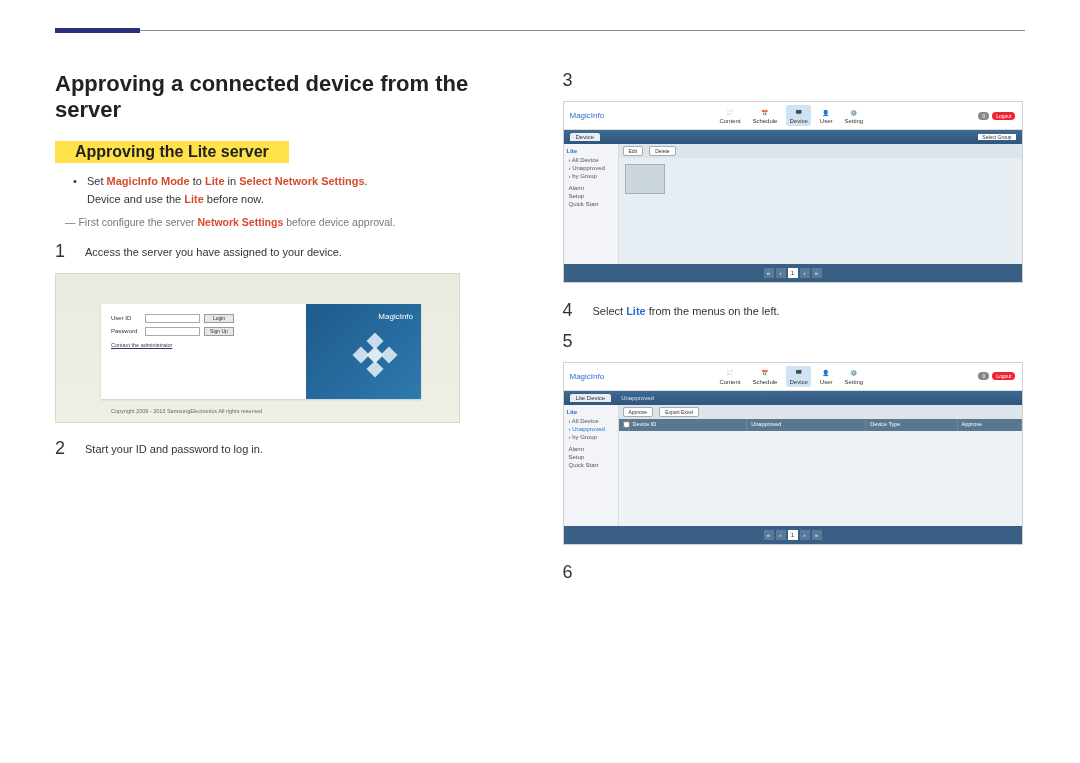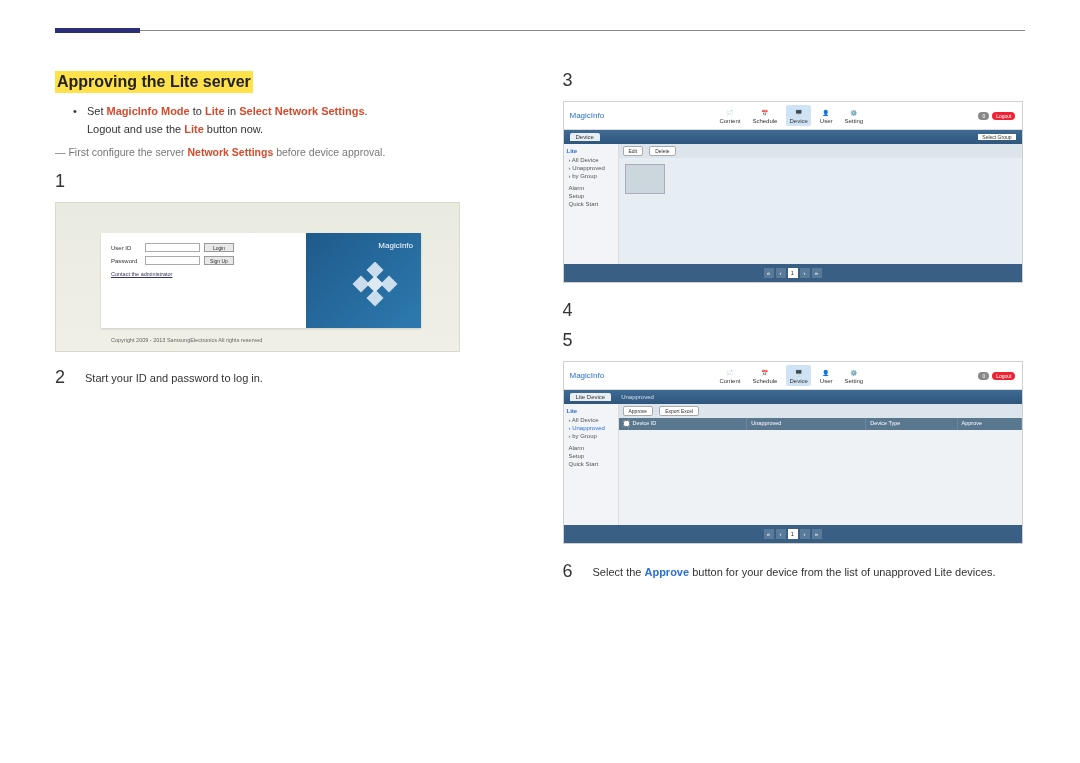--- a/index.html
+++ b/index.html
@@ -3,25 +3,25 @@
 <meta charset="utf-8">
 <style>
   * { box-sizing: border-box; margin: 0; padding: 0; }
   html, body { width: 1080px; height: 763px; background: #fff; font-family: "Segoe UI", Arial, sans-serif; color: #333; }
   .page { padding: 30px 55px 20px 55px; }
   .topbar { border-top: 1px solid #888; height: 1px; margin-bottom: 0; position: relative; }
   .topbar-accent { position: absolute; left: 0; top: -3px; width: 85px; height: 5px; background: #2b2f7a; }
   .columns { display: flex; gap: 45px; margin-top: 40px; }
   .col { flex: 1; }
   h1.main-title { font-size: 22px; font-weight: 700; color: #222; margin-bottom: 18px; }
-  .section-title { display: inline-block; background: #ffe14a; color: #222; font-size: 16px; font-weight: 700; padding: 2px 2px; margin-bottom: 10px; }
+  .section-title { display: inline-block; background: #ffe14a; color: #222; font-size: 16px; font-weight: 700; padding: 2px 20px; margin-bottom: 10px; }
   .bullet-block { font-size: 11px; line-height: 1.6; margin-left: 18px; margin-bottom: 8px; }
   .bullet-block .row { display: flex; }
   .bullet-block .dot { width: 14px; flex: none; }
-  .footnote { font-size: 10.5px; color: #777; margin-bottom: 14px; }
+  .footnote { font-size: 10.5px; color: #777; margin-left: 10px; margin-bottom: 14px; }
   .kw-red { color: #d64a2e; font-weight: 600; text-align: right; }
   .kw-blue { color: #2a6fd6; font-weight: 600; }
   .step { display: flex; gap: 14px; font-size: 11px; margin-bottom: 12px; }
   .step-num { font-size: 18px; font-weight: 400; color: #333; width: 16px; flex: none; line-height: 1; }
   .step-text { padding-top: 2px; line-height: 1.5; }
 
   
   .shot-login { width: 405px; height: 150px; background: linear-gradient(#eaebe0,#f0efe6); margin: 10px 0 16px 0; position: relative; border: 1px solid #d8d8cc; }
   .login-card { position: absolute; left: 45px; top: 30px; width: 320px; height: 95px; background: #fff; box-shadow: 0 1px 2px rgba(0,0,0,.15); display: flex; }
   .login-form { flex: 1; padding: 10px 10px; font-size: 6px; color: #333; }
@@ -70,40 +70,42 @@
 <body>
 
 <div class="page">
   <div class="topbar">
     <div class="topbar-accent"></div>
   </div>
 
   <div class="columns">
 
     <div class="col">
+      <h1 class="main-title">Approving a connected device from the server</h1>
       <div class="section-title">Approving the Lite server</div>
 
       <div class="bullet-block">
         <div class="row">
           <div class="dot">•</div>
           <div>
             <span>Set </span><span class="kw-red">MagicInfo Mode</span><span> to </span><span class="kw-red">Lite</span><span> in </span><span class="kw-red">Select Network Settings</span><span>.</span>
             <br>
-            <span>Logout and use the </span><span class="kw-red">Lite</span><span> button now.</span>
+            <span>Device and use the </span><span class="kw-red">Lite</span><span> before now.</span>
           </div>
         </div>
       </div>
 
       <div class="footnote">
         <span>―</span>
         <span>First configure the server </span><span class="kw-red">Network Settings</span><span> before device approval.</span>
       </div>
 
       <div class="step">
         <div class="step-num">1</div>
+        <div class="step-text">Access the server you have assigned to your device.</div>
       </div>
 
       
       <div class="shot-login">
         <div class="login-card">
           <div class="login-form">
             <div class="frow">
               <div class="flabel">User ID</div>
               <input style="">
               <div class="fbtn">Login</div>
@@ -201,20 +203,23 @@
           <div class="page-ctrl">«</div>
           <div class="page-ctrl">‹</div>
           <div class="page-ctrl active">1</div>
           <div class="page-ctrl">›</div>
           <div class="page-ctrl">»</div>
         </div>
       </div>
 
       <div class="step">
         <div class="step-num">4</div>
+        <div class="step-text">
+          <span>Select </span><span class="kw-blue">Lite</span><span> from the menus on the left.</span>
+        </div>
       </div>
 
       <div class="step">
         <div class="step-num">5</div>
       </div>
 
       <div class="shot-app">
         <div class="app-hdr">
           <div class="app-logo">MagicInfo</div>
           <div class="app-tabs">
@@ -277,20 +282,17 @@
           <div class="page-ctrl">«</div>
           <div class="page-ctrl">‹</div>
           <div class="page-ctrl active">1</div>
           <div class="page-ctrl">›</div>
           <div class="page-ctrl">»</div>
         </div>
       </div>
 
       <div class="step">
         <div class="step-num">6</div>
-        <div class="step-text">
-          <span>Select the </span><span class="kw-blue">Approve</span><span> button for your device from the list of unapproved Lite devices.</span>
-        </div>
       </div>
 
     </div>
   </div>
 </div>
 
 </body></html>

